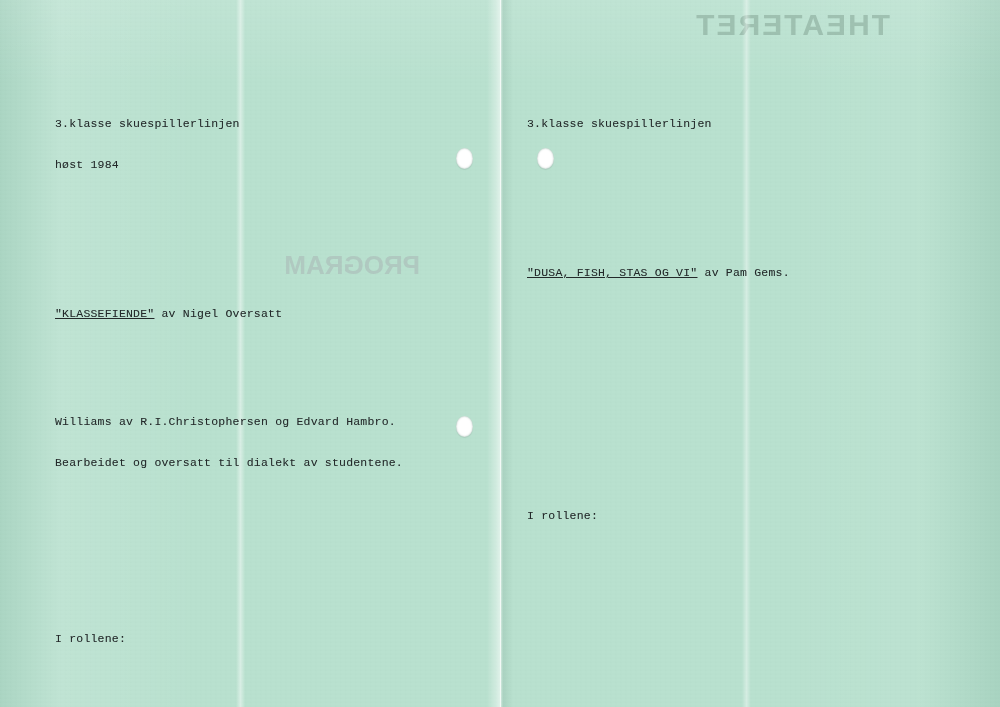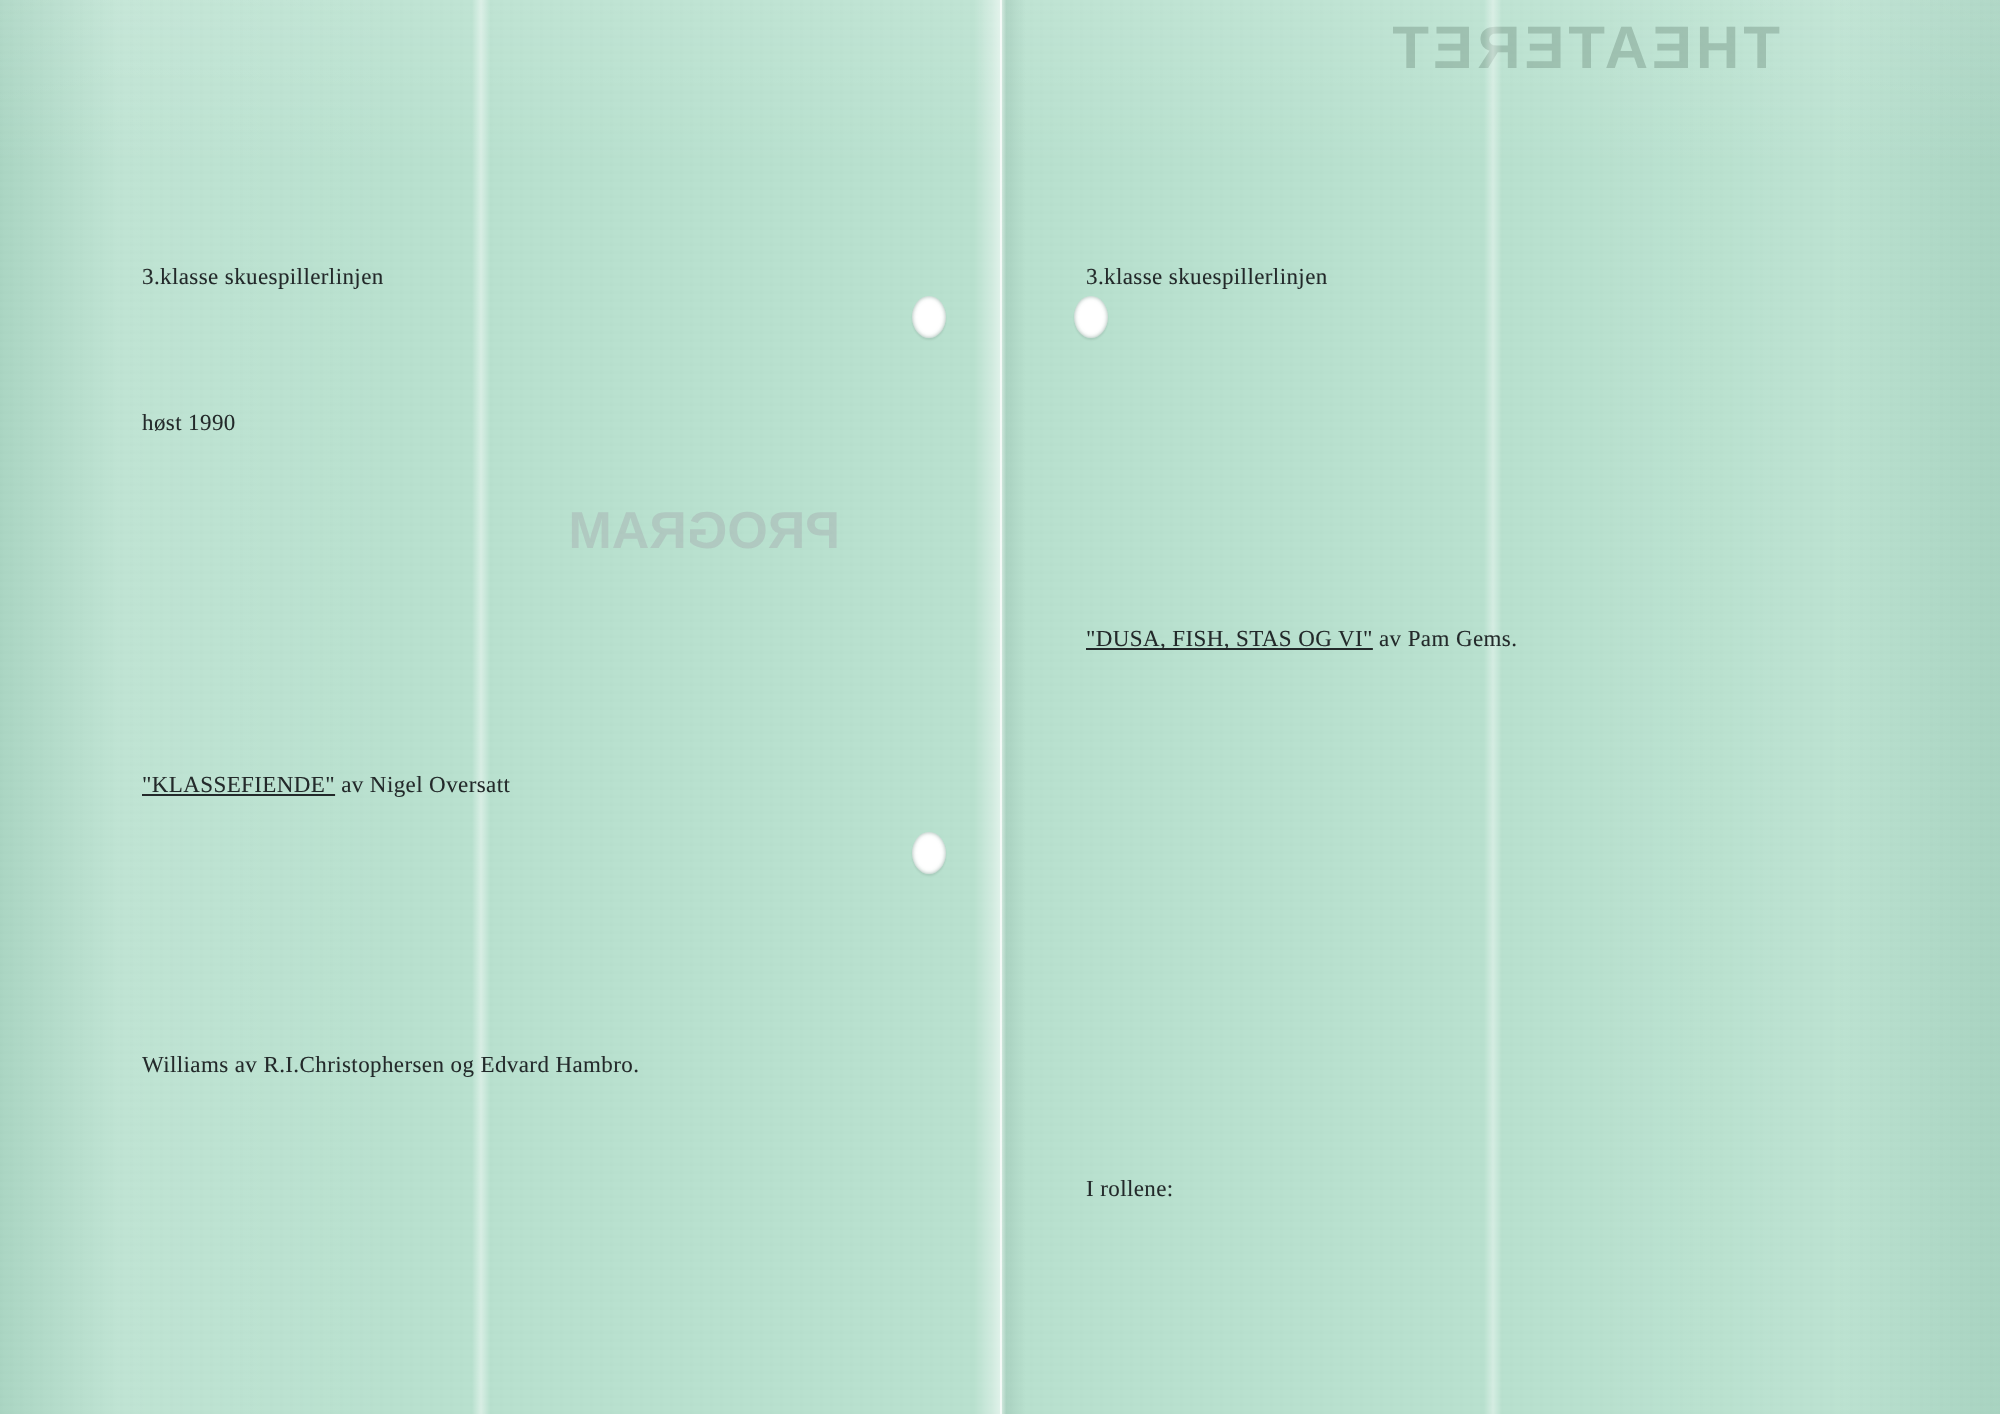--- a/index.html
+++ b/index.html
@@ -126,21 +126,21 @@
   .col {
     position: absolute;
     white-space: pre;
     font-size: 11.5px;
     line-height: 13.6px;
     letter-spacing: 0.2px;
   }
   .col-left { left: 55px; top: 90px; width: 430px; }
   .col-right { left: 527px; top: 90px; width: 450px; }
 
-  .blk { margin: 16px; font-family: Liberation Serif, serif; }
+  .blk { margin: 0; }
   .gap-sm { height: 13px; }
   .gap-xl { height: 54px; }
 
   .title-underline {
     text-decoration: underline;
   }
   
   .col { color: #23292a; text-shadow: 0 0 0.4px rgba(0,0,0,0.18); }
 </style>
 </head>
@@ -156,29 +156,30 @@
   <div class="fold-line"></div>
   <div class="crease-left"></div>
   <div class="crease-right"></div>
 
   <div class="hole h1"></div>
   <div class="hole h2"></div>
   <div class="hole h3"></div>
 
   <div class="col col-left">
     <div class="blk">3.klasse skuespillerlinjen</div>
-    <div class="blk">høst 1990</div>
+    <div class="blk">høst 1984</div>
 
     <div class="gap-xl"></div>
 
     <div class="blk"><span class="title-underline">"KLASSEFIENDE"</span><span> av Nigel Oversatt</span></div>
 
     <div class="gap-sm"></div>
 
     <div class="blk">Williams av R.I.Christophersen og Edvard Hambro.</div>
+    <div class="blk">Bearbeidet og oversatt til dialekt av studentene.</div>
 
     <div class="gap-sm"></div>
 
 
     <div class="gap-sm"></div>
 
     <div class="blk">I rollene:</div>
 
     
 

